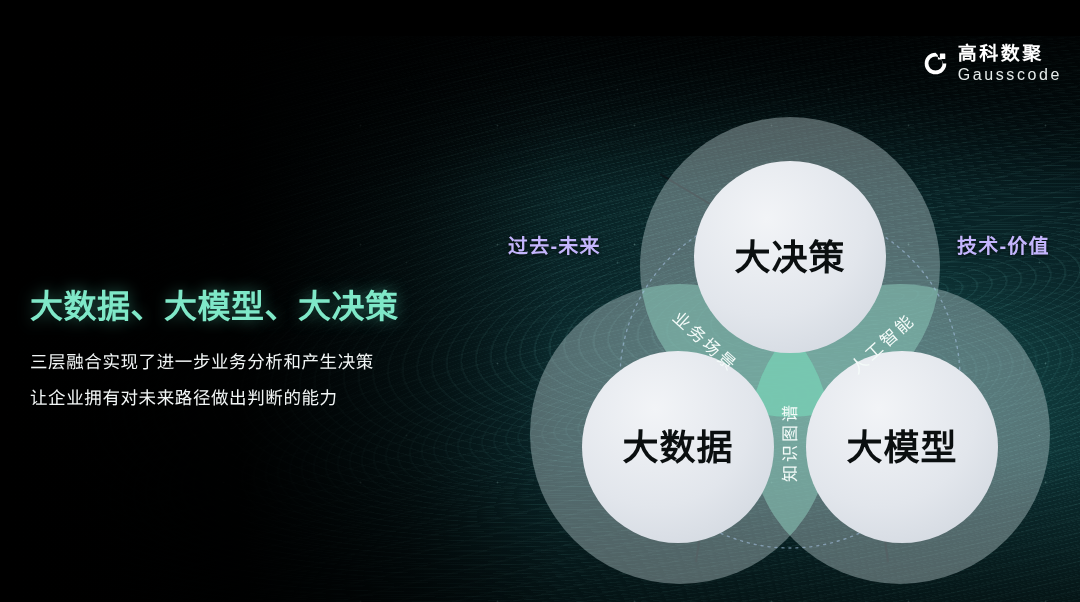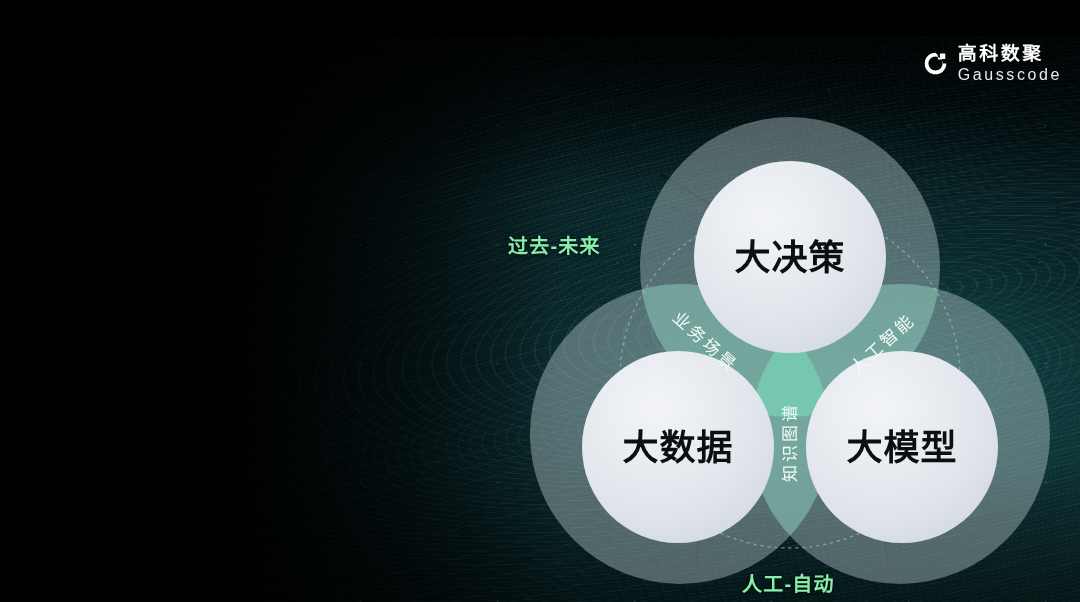--- a/index.html
+++ b/index.html
@@ -137,21 +137,21 @@
     font-weight:500;
     fill:#f4fbf9;
     letter-spacing:3px;
   }
 
   
   .axis-cap{
     position:absolute;
     font-size:20px;
     font-weight:700;
-    color:#86efac;
+    color:#c4b5fd;
     letter-spacing:1.2px;
     white-space:nowrap;
     text-shadow:0 1px 5px rgba(0,0,0,.85);
     z-index:7;
   }
   .cap-left   { left:508px; top:194px; }
   .cap-right  { left:957px; top:194px; }
   .cap-bottom { left:742px; top:532px; }
 </style>
 </head>
@@ -170,20 +170,25 @@
       <path d="M16 3.2A12.8 12.8 0 1 0 28.8 16h-5.1v-4.6h-4.9V6.3A12.7 12.7 0 0 0 16 3.2Zm0 4.4a8.4 8.4 0 1 1-8.4 8.4A8.4 8.4 0 0 1 16 7.6Z" fill="#ffffff"></path>
       <rect x="21.2" y="4.2" width="6.4" height="6.4" rx="0.6" fill="#ffffff"></rect>
     </svg>
     <span class="logo-text">
       <span class="logo-cn">高科数聚</span>
       <span class="logo-en">Gausscode</span>
     </span>
   </div>
 
   <div class="copy">
+    <div class="copy-title">大数据、大模型、大决策</div>
+    <div class="copy-sub">
+      <div>三层融合实现了进一步业务分析和产生决策</div>
+      <div>让企业拥有对未来路径做出判断的能力</div>
+    </div>
   </div>
 
   <div class="venn">
     <svg viewBox="0 0 580 580" preserveAspectRatio="xMidYMid meet">
       <defs>
         <clipPath id="clipTop">
             <circle cx="290" cy="205" r="150"></circle>
           </clipPath>
         <clipPath id="clipLeft">
             <circle cx="180" cy="372" r="150"></circle>
@@ -242,15 +247,15 @@
 
       <text class="inter-label" x="205" y="280" text-anchor="middle" dominant-baseline="central" transform="rotate(42 205 280)">业务场景</text>
 
       <text class="inter-label" x="383" y="282" text-anchor="middle" dominant-baseline="central" transform="rotate(-42 383 282)">人工智能</text>
 
       <text class="inter-label" x="290" y="380" text-anchor="middle" dominant-baseline="central" transform="rotate(-90 290 380)">知识图谱</text>
     </svg>
   </div>
 
   <div class="axis-cap cap-left">过去-未来</div>
-  <div class="axis-cap cap-bottom">人工-自动</div>
+  <div class="axis-cap cap-right">技术-价值</div>
 
 </div>
 
 </body></html>

